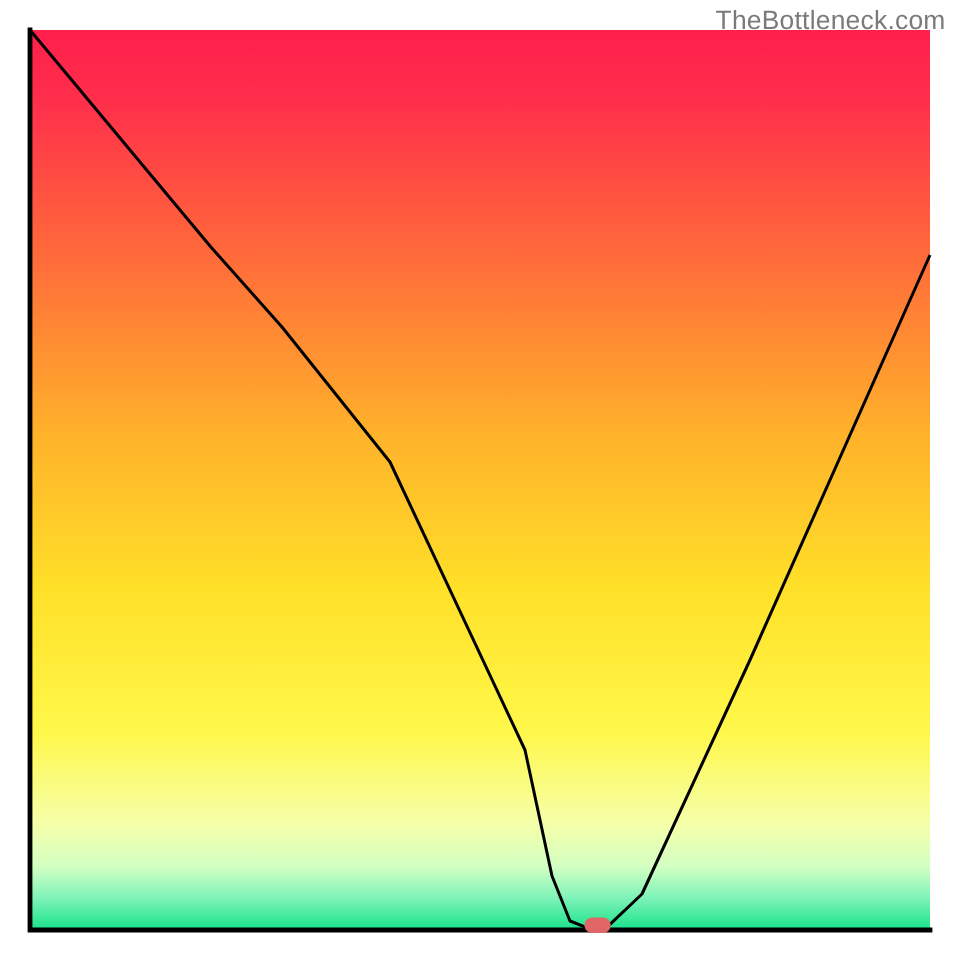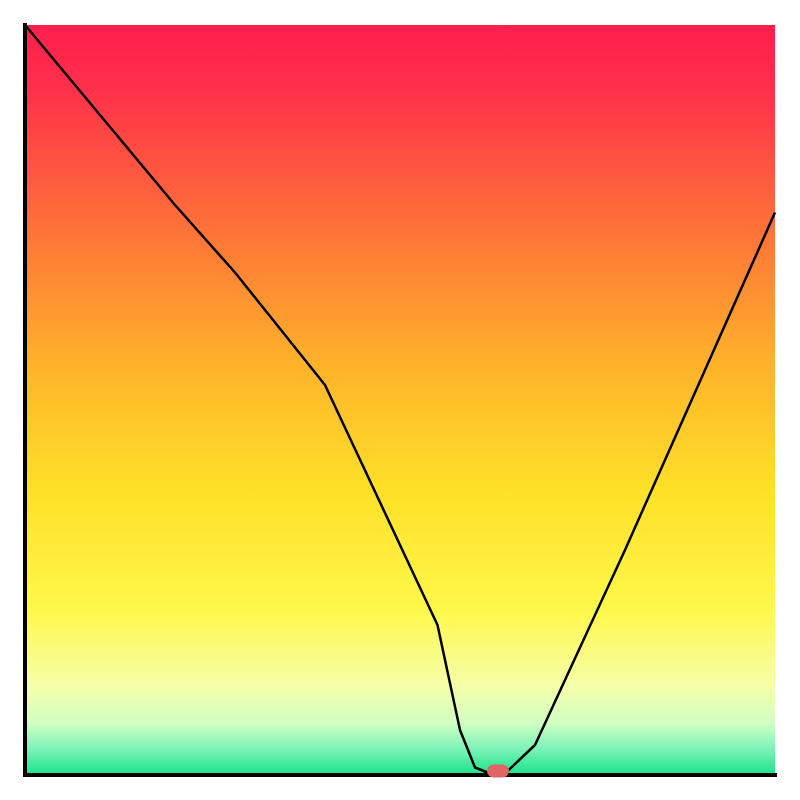--- a/index.html
+++ b/index.html
@@ -40,20 +40,21 @@
     border-radius: 7px;
     transform: translate(-50%, -50%);
     z-index: 4;
   }
 </style>
 </head>
 <body>
 
 <div class="chart-wrap">
 
+  <div class="attribution">TheBottleneck.com</div>
 
   <svg class="plot" viewBox="0 0 800 800" preserveAspectRatio="none">
     <defs>
       <linearGradient id="bg-grad" x1="0" y1="0" x2="0" y2="1">
           <stop offset="0%" stop-color="#ff1f4b"></stop>
           <stop offset="8%" stop-color="#ff2f4b"></stop>
           <stop offset="25%" stop-color="#ff6a3a"></stop>
           <stop offset="45%" stop-color="#ffb22a"></stop>
           <stop offset="62%" stop-color="#ffe028"></stop>
           <stop offset="78%" stop-color="#fff84a"></stop>

